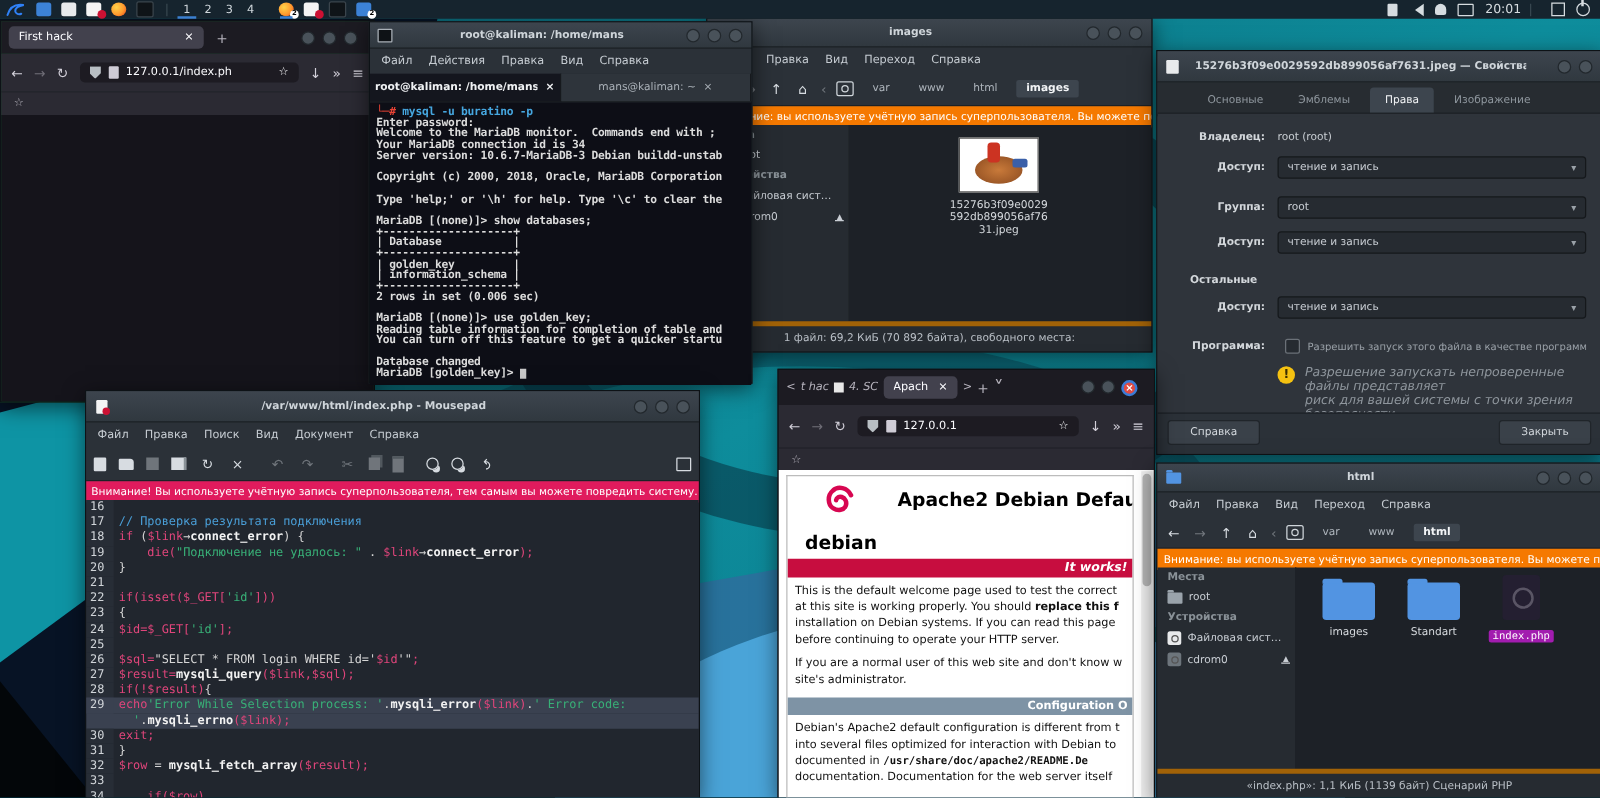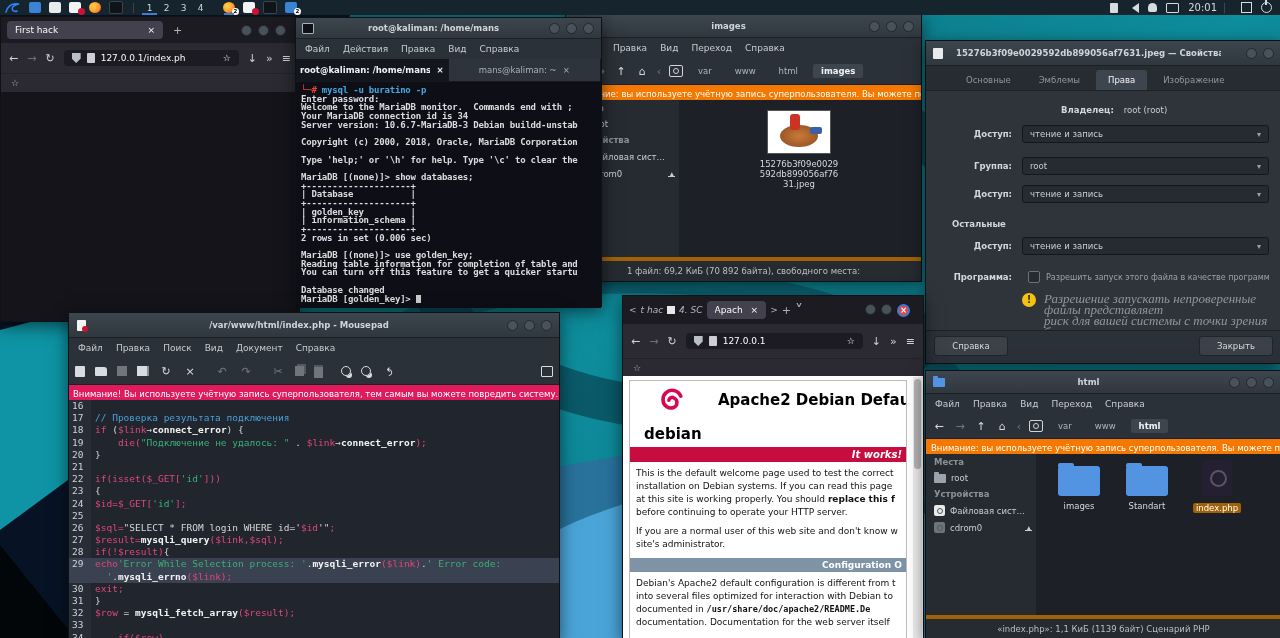--- a/index.html
+++ b/index.html
@@ -30,21 +30,21 @@
   .fico.blue{background:#5294e2;}.fico.blue::before{background:#5294e2;}
   .drico{width:11px;height:11px;background:#e8eaec;border-radius:2px;position:relative;flex:0 0 auto;}
   .drico::after{content:"";position:absolute;left:2.5px;top:2.5px;width:4px;height:4px;border:1.5px solid #555;border-radius:50%;}
   .drico.dark{background:#6d757c;}
   .eject{margin-left:auto;font-size:6px;color:#c9ced4;border-bottom:1.5px solid #c9ced4;line-height:5px;padding:0 1px;}
   .fmain{position:absolute;background:#1d2127;overflow:hidden;}
   .statusbar{position:absolute;left:0;right:0;background:#262b31;border-top:4px solid #a16207;color:#b9bfc6;font-size:8.5px;display:flex;align-items:center;justify-content:center;white-space:nowrap;overflow:hidden;}
   .folder{width:42px;height:30px;background:#5294e2;border-radius:3px;position:relative;margin:0 auto;}
   .folder::before{content:"";position:absolute;top:-3px;left:0;width:16px;height:4px;background:#5294e2;border-radius:2px 2px 0 0;}
   .flabel{font-size:8.5px;color:#d5d9dd;text-align:center;margin-top:5px;white-space:nowrap;}
-  .flabel.sel{background:#a16207;color:#fff;border-radius:2px;padding:0 3px;display:inline-block;}
+  .flabel.sel{background:#a21caf;color:#fff;border-radius:2px;padding:0 3px;display:inline-block;font-family:Liberation Mono, monospace;}
   .phpico{width:30px;height:36px;background:#241f31;border-radius:3px;position:relative;margin:0 auto;}
   .phpico::after{content:"";position:absolute;left:8px;top:10px;width:13px;height:13px;border:2px solid #5a5565;border-radius:50%;}
   
   .termtabs{display:flex;background:#252b31;border-bottom:1px solid #16191d;}
   .termtab{flex:1;display:flex;align-items:center;gap:6px;justify-content:center;font-size:8.5px;padding:4px 4px;color:#aab1b8;background:#2e343b;border-right:1px solid #16191d;white-space:nowrap;overflow:hidden;}
   .termtab.active{background:#14161e;color:#f0f2f4;font-weight:bold;}
   .term{background:#0d0e16;font-family:"DejaVu Sans Mono",monospace;font-weight:bold;font-size:9px;line-height:8.7px;color:#dcdcdc;padding:4px 0 0 5px;overflow:hidden;letter-spacing:-.2px;}
   .term .cl{white-space:pre;height:8.7px;}
   .term .s-p1{color:#ea4335;}.term .s-p2{color:#46a7e0;}.term .s-t{color:#dcdcdc;}
   .term .s-cur{background:#c9c9c9;display:inline-block;width:5px;height:8px;}
@@ -281,21 +281,21 @@
         <div class="wbtn"></div>
       </div>
     </div>
     <div class="ptabs">
       <span class="ptab">Основные</span>
       <span class="ptab">Эмблемы</span>
       <span class="ptab active">Права</span>
       <span class="ptab">Изображение</span>
     </div>
     <div style="position:absolute;left:0;top:52px;right:0;bottom:32px;background:#2f343b;">
-      <div class="prow" style="left:8px;top:12px;right:12px;justify-content:center;">
+      <div class="prow" style="left:8px;top:12px;right:12px;">
         <span class="plabel">Владелец:</span>
         <span class="pvalue">root (root)</span>
       </div>
       <div class="prow" style="left:8px;top:32px;right:12px;">
         <span class="plabel">Доступ:</span>
         <span class="dd">
             <span>чтение и запись</span>
             <span class="caret">▾</span>
           </span>
       </div>
@@ -323,21 +323,21 @@
             <span class="caret">▾</span>
           </span>
       </div>
       <div class="prow" style="left:8px;top:178px;right:12px;gap:6px;">
         <span class="plabel">Программа:</span>
         <span class="chk" style="margin-left:10px;"></span>
         <span style="font-size:8px;color:#9aa1a8;white-space:nowrap;overflow:hidden;">Разрешить запуск этого файла в качестве программы</span>
       </div>
       <div class="prow" style="left:96px;top:200px;right:12px;gap:8px;align-items:flex-start;">
         <span class="warnico">!</span>
-        <span style="font-size:13px;color:#8f969d;font-style:italic;line-height:11px;font-family:Liberation Serif, serif;">
+        <span style="font-size:10px;color:#8f969d;font-style:italic;line-height:11px;">
           <span>Разрешение запускать непроверенные файлы представляет</span><br>
           <span>риск для вашей системы с точки зрения безопасности.</span>
         </span>
       </div>
     </div>
     <div style="position:absolute;left:0;bottom:0;right:0;height:32px;background:#2b3138;border-top:1px solid #1c2126;">
       <div class="btn" style="position:absolute;left:8px;top:5px;width:72px;">Справка</div>
       <div class="btn" style="position:absolute;right:8px;top:5px;width:72px;">Закрыть</div>
     </div>
   </div>
@@ -450,22 +450,22 @@
         <div style="position:relative;height:66px;">
           <svg width="34" height="42" style="position:absolute;left:24px;top:4px;" viewBox="0 0 24 30">
             <path d="M19 8c-2-4.5-7.5-5.5-10.5-2.5-3 2.5-3 8 .5 10 2.5 1.7 6 1 7-1.5.8-2.2-.3-4.3-2.3-5-1.3-.4-3 .2-3.2 1.8" stroke="#d70751" fill="none" stroke-width="2.6" stroke-linecap="round"></path>
           </svg>
           <span class="aptitle" style="position:absolute;left:88px;top:10px;right:0;">Apache2 Debian Default Page</span>
           <span style="position:absolute;left:14px;top:44px;font-size:15px;font-weight:bold;color:#000;">debian</span>
         </div>
         <div class="apbanner">It works!</div>
         <div style="padding:6px 4px 2px 6px;">
             <div class="cl"><span class="s-r">This is the default welcome page used to test the correct</span></div>
+            <div class="cl"><span class="s-r">at this site is working properly. You should </span><span class="s-b">replace this f</span></div>
             <div class="cl"><span class="s-r">installation on Debian systems. If you can read this page</span></div>
-            <div class="cl"><span class="s-r">at this site is working properly. You should </span><span class="s-b">replace this f</span></div>
             <div class="cl"><span class="s-r">before continuing to operate your HTTP server.</span></div>
           </div>
         <div style="padding:4px 4px 6px 6px;">
             <div class="cl"><span class="s-r">If you are a normal user of this web site and don't know w</span></div>
             <div class="cl"><span class="s-r">site's administrator.</span></div>
           </div>
         <div class="apbanner2">Configuration O</div>
         <div style="padding:6px 4px 2px 6px;">
             <div class="cl"><span class="s-r">Debian's Apache2 default configuration is different from t</span></div>
             <div class="cl"><span class="s-r">into several files optimized for interaction with Debian to</span></div>

